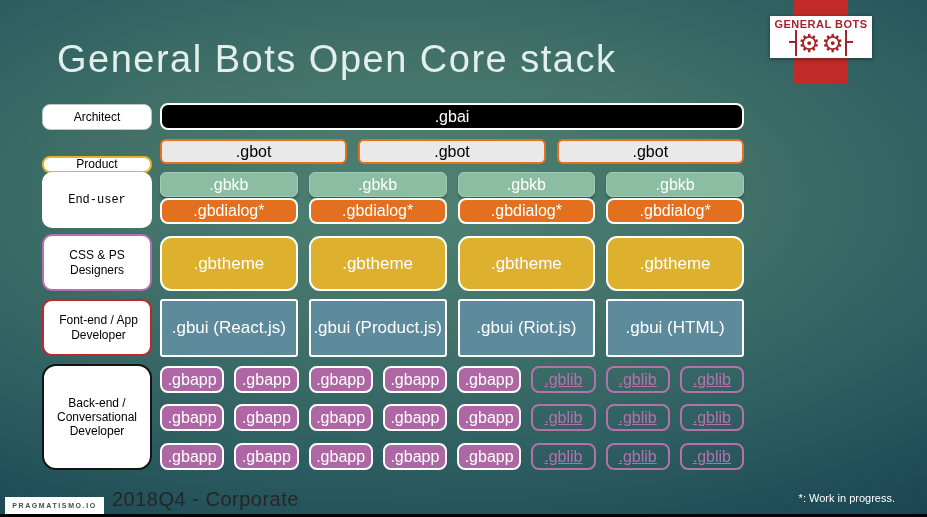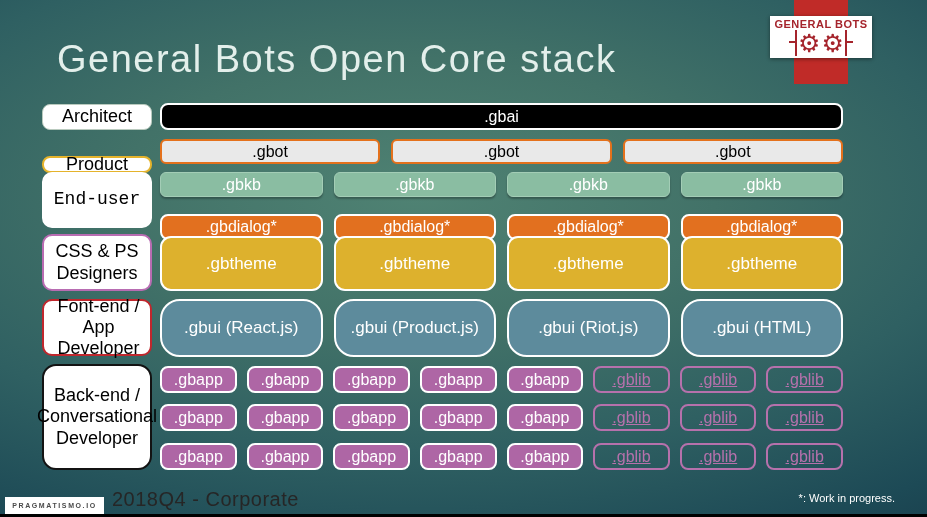--- a/index.html
+++ b/index.html
@@ -26,50 +26,50 @@
   .gear{font-size:25px;line-height:1;font-family:"DejaVu Sans",sans-serif;}
   .gline{width:2px;height:26px;background:#a5242c;position:relative;}
   .gline.left::after,.gline.right::after{
     content:'';position:absolute;top:11px;width:6px;height:2px;background:#a5242c;}
   .gline.left::after{right:2px;}
   .gline.right::after{left:2px;}
   
   .role{
     position:absolute;left:42px;width:110px;background:#ffffff;color:#000;
     display:flex;align-items:center;justify-content:center;text-align:center;
-    border-radius:10px;font-size:18px;line-height:1.18;padding:2px 4px;
+    border-radius:10px;font-size:12px;line-height:1.18;padding:2px 4px;
   }
   .role-architect{top:104px;height:26px;border:1px solid #b9cabe;border-radius:8px;}
   .role-product{top:156px;height:17px;border:2px solid #e5b32b;border-radius:8px;}
   .role-enduser{top:172px;height:56px;border:2px solid #ffffff;font-family:Liberation Mono, monospace;}
   .role-css{top:234px;height:57px;border:2px solid #b86cb2;}
   .role-frontend{top:299px;height:57px;border:2px solid #c0272d;padding-left:7px;}
   .role-backend{top:364px;height:106px;border:2px solid #131313;border-radius:14px;}
   
-  .row{position:absolute;left:160px;width:683px;display:flex;gap:11px;}
+  .row{position:absolute;left:160px;width:584px;display:flex;gap:11px;}
   .row-gbai{top:103px;height:27px;}
   .row-gbot{top:139px;height:25px;}
   .row-gbkb{top:172px;height:25px;}
-  .row-gbdialog{top:214px;height:26px;}
+  .row-gbdialog{top:198px;height:26px;}
   .row-gbtheme{top:236px;height:55px;}
   .row-gbui{top:299px;height:58px;}
   .row-app1{top:366px;height:27px;gap:10px;}
   .row-app2{top:404px;height:27px;gap:10px;}
   .row-app3{top:443px;height:27px;gap:10px;}
   .bx{
     flex:1;display:flex;align-items:center;justify-content:center;
     font-size:16px;border-radius:8px;white-space:nowrap;
   }
   .gbai{background:#000000;border:2px solid #ffffff;color:#ffffff;}
   .gbot{background:#e9e9e9;border:2px solid #e4711c;color:#000000;border-radius:6px;}
   .gbkb{background:#8abda2;border:1px solid #a3cdb6;color:#ffffff;border-radius:6px;
         box-shadow:0 2px 2px rgba(0,0,0,.28);}
   .gbdialog{background:#e2701f;border:2px solid #ffffff;color:#ffffff;}
   .gbtheme{background:#ddb12d;border:2px solid #ffffff;color:#ffffff;border-radius:11px;font-size:17px;}
-  .gbui{background:#5d8b9c;border:2px solid #ffffff;color:#ffffff;border-radius:20px;font-size:17px;}
+  .gbui{background:#5d8b9c;border:2px solid #ffffff;color:#ffffff;border-radius:3px;font-size:17px;}
   .gbapp{background:#ae66a5;border:2px solid #ffffff;color:#ffffff;}
   .gblib{background:transparent;border:2px solid #b671ac;color:#b671ac;text-decoration:underline;}
   
   .brand-box{
     position:absolute;left:5px;top:497px;width:99px;height:17px;background:#ffffff;
     display:flex;align-items:center;justify-content:center;
   }
   .brand-text{font-size:7px;letter-spacing:1.6px;color:#4a4a4a;font-weight:bold;white-space:nowrap;}
   .caption{position:absolute;left:112px;top:488px;font-size:20px;color:#262626;letter-spacing:.5px;}
   .note{position:absolute;right:32px;top:492px;font-size:11px;color:#ffffff;}

